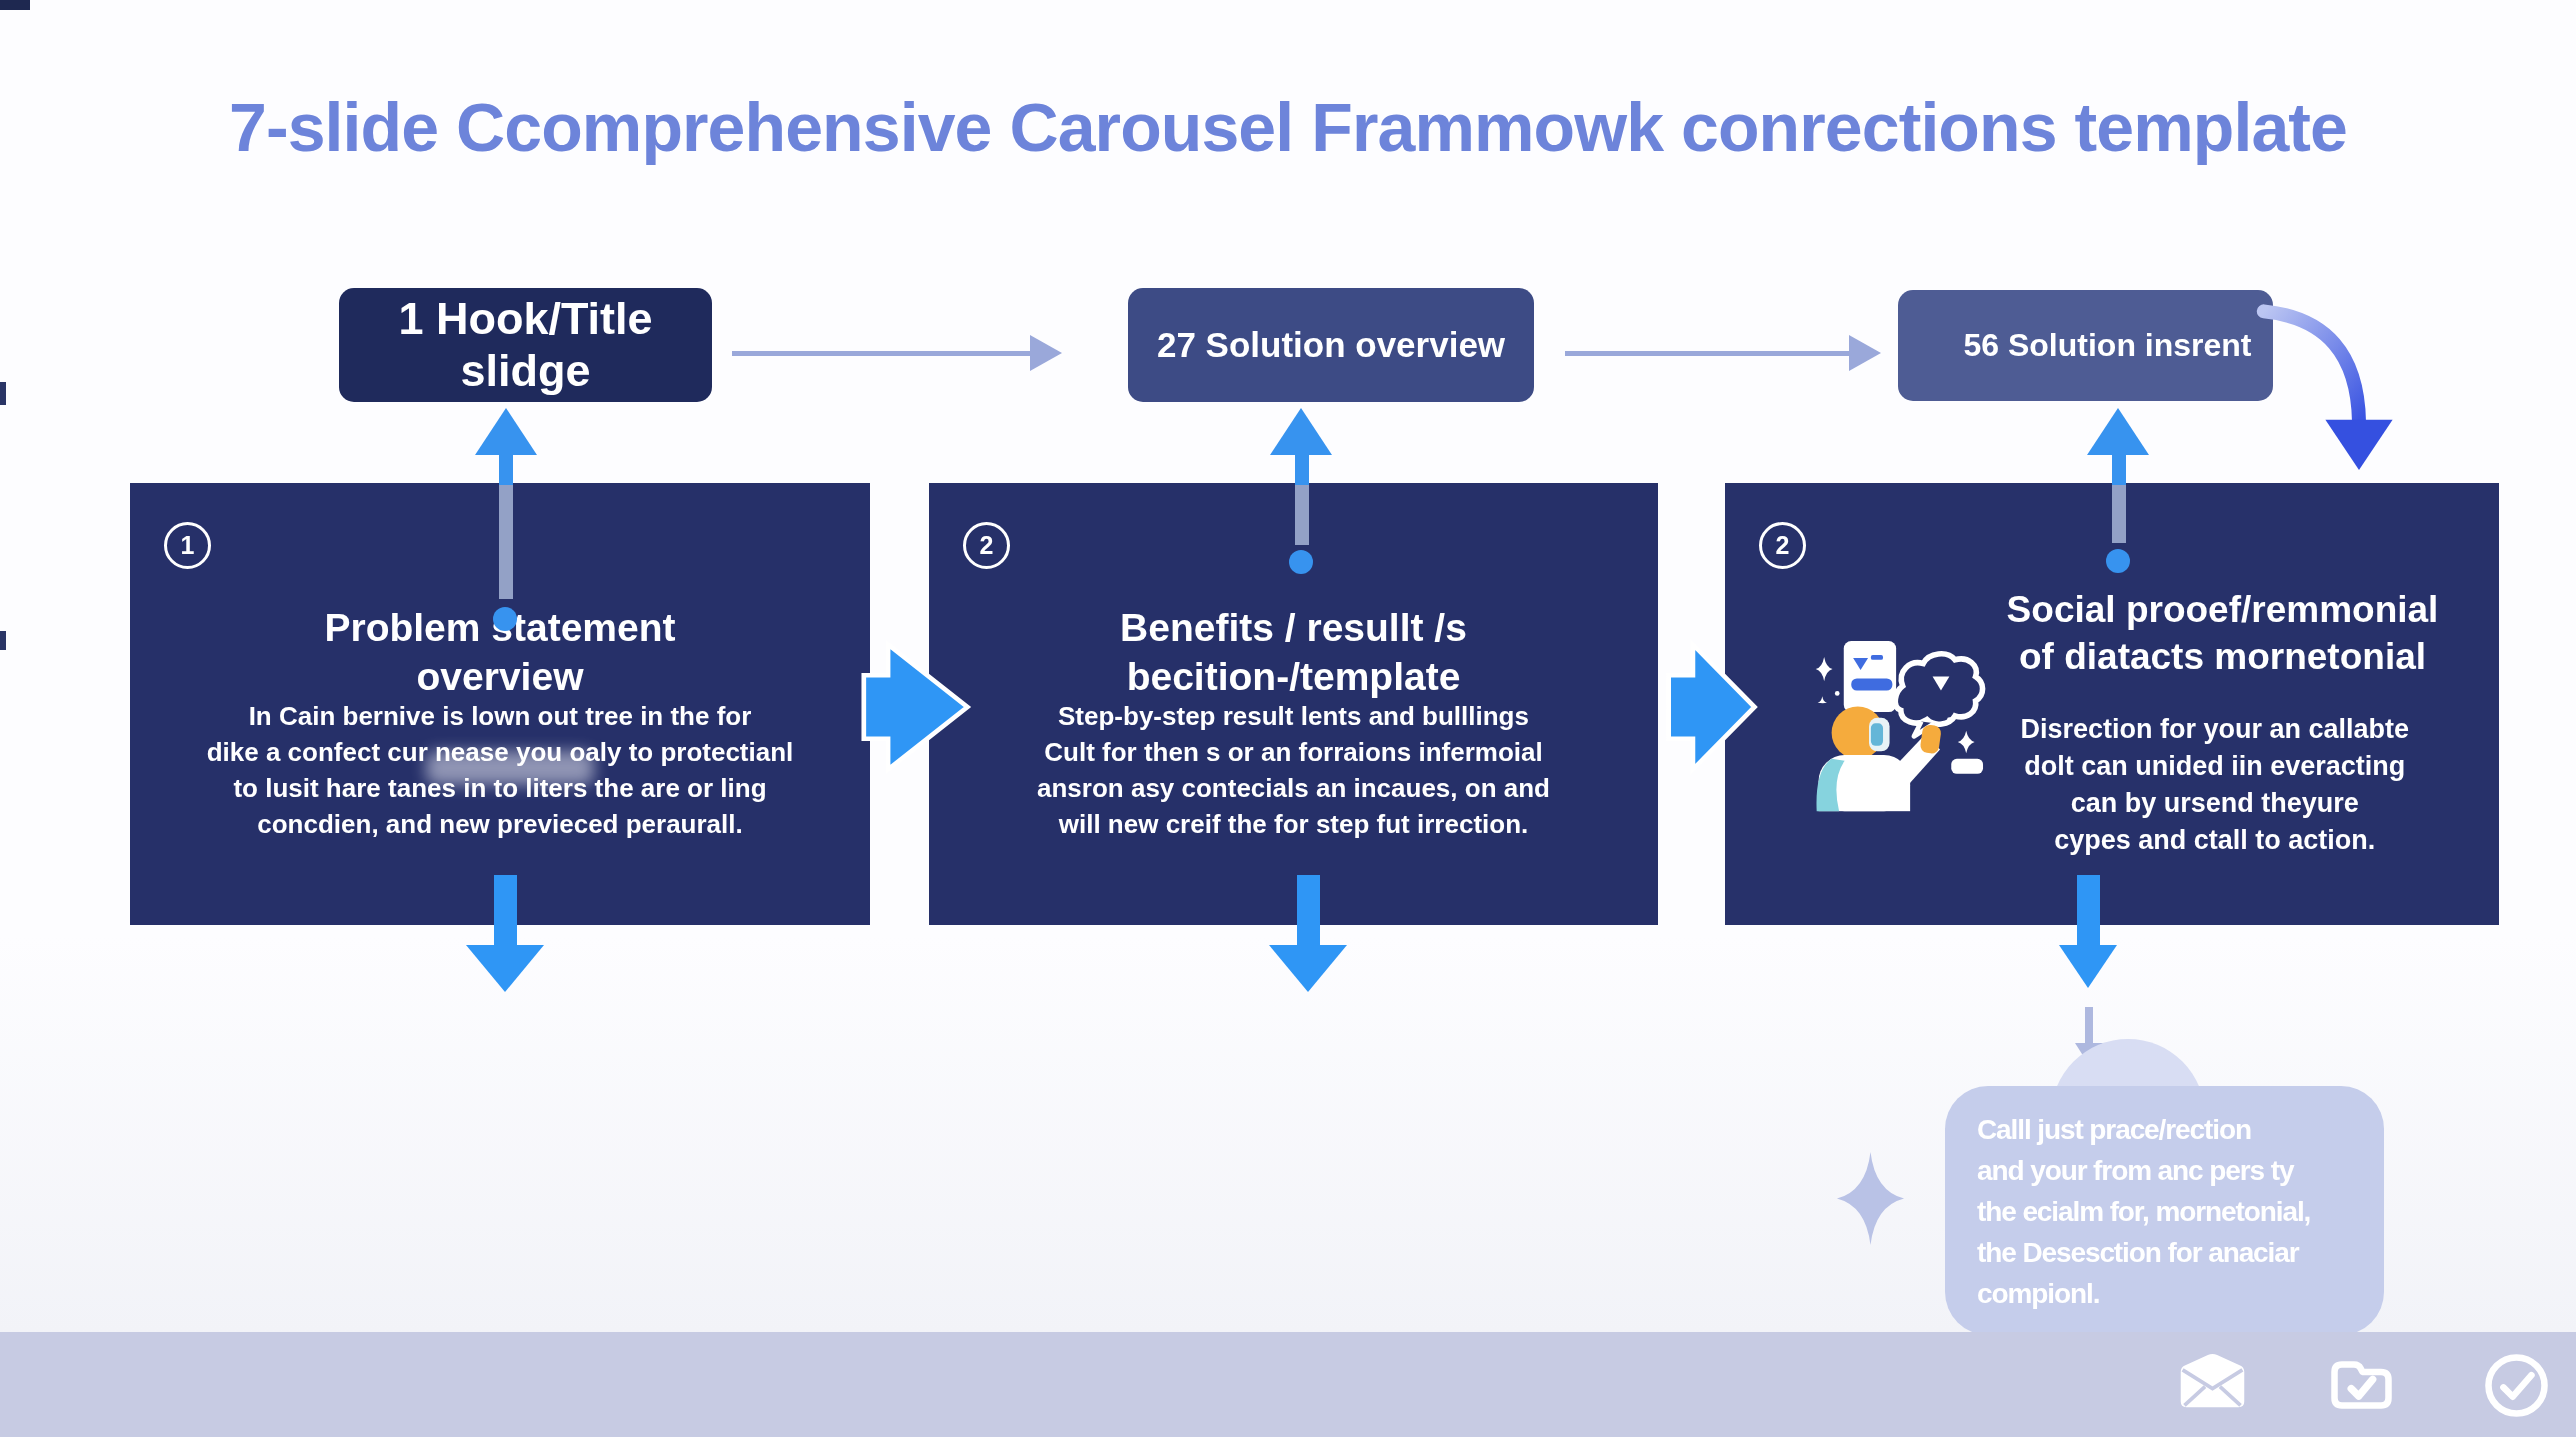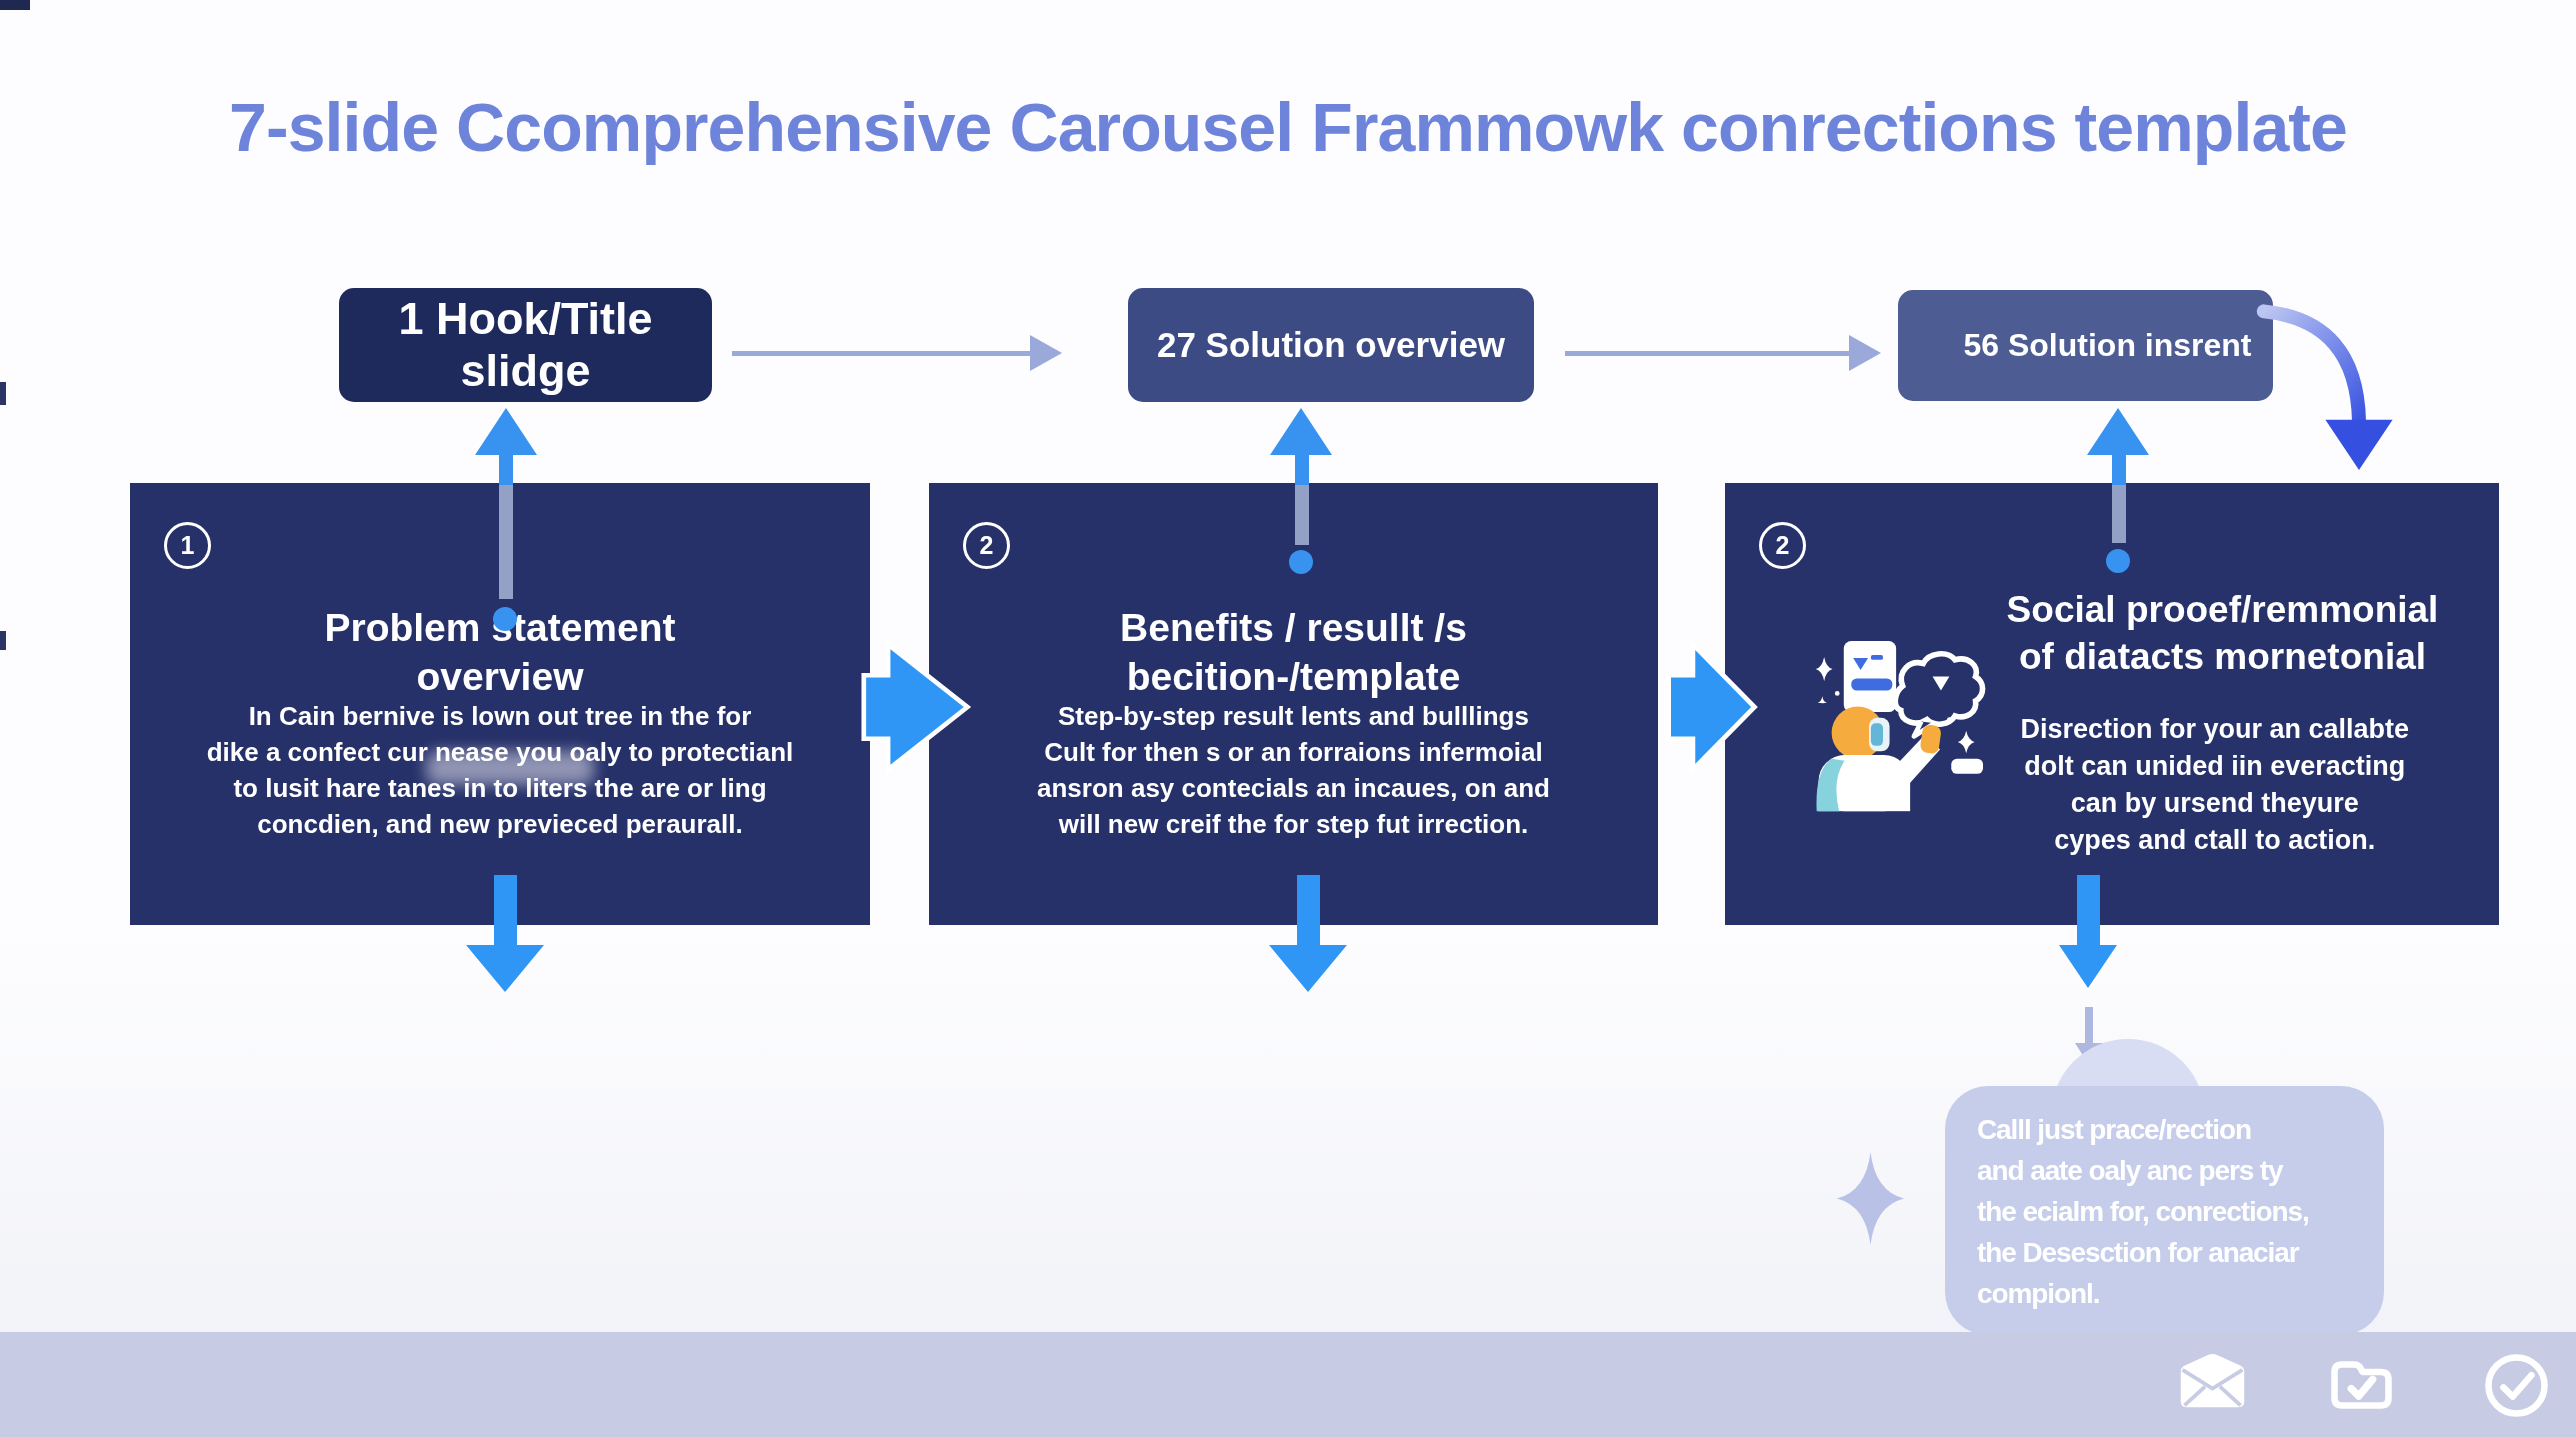--- a/index.html
+++ b/index.html
@@ -216,22 +216,22 @@
   <div class="shead"></div>
 
   <svg class="sparkle-big" width="75" height="95" viewBox="0 0 80 102">
     <path d="M40,1 Q45,43 76,51 Q45,59 40,101 Q35,59 4,51 Q35,43 40,1 Z" fill="#b9c2e6"></path>
   </svg>
   <div class="ccirc" id="cc1"></div>
   <div class="ccirc" id="cc2"></div>
   <div class="bubble">
     <div class="bubble-text">
       <div>Calll just prace/rection</div>
-      <div>and aate oaly anc pers ty</div>
-      <div>the ecialm for, conrections,</div>
+      <div>and your from anc pers ty</div>
+      <div>the ecialm for, mornetonial,</div>
       <div>the Desesction for anaciar</div>
       <div>compionl.</div>
     </div>
   </div>
 
   <div class="toolbar">
     <svg class="tb-icon" id="ic-mail" width="71" height="58" viewBox="0 0 76 62">
       <path d="M4,20 Q4,15 9,13 L33,2 Q38,0 43,2 L67,13 Q72,15 72,20 L72,52 Q72,58 66,58 L10,58 Q4,58 4,52 Z" fill="#ffffff"></path>
       <path d="M6,18 L38,38 L70,18" stroke="#c7cbe3" stroke-width="4" fill="none"></path>
       <path d="M8,56 L30,36 M68,56 L46,36" stroke="#c7cbe3" stroke-width="4" fill="none"></path>

